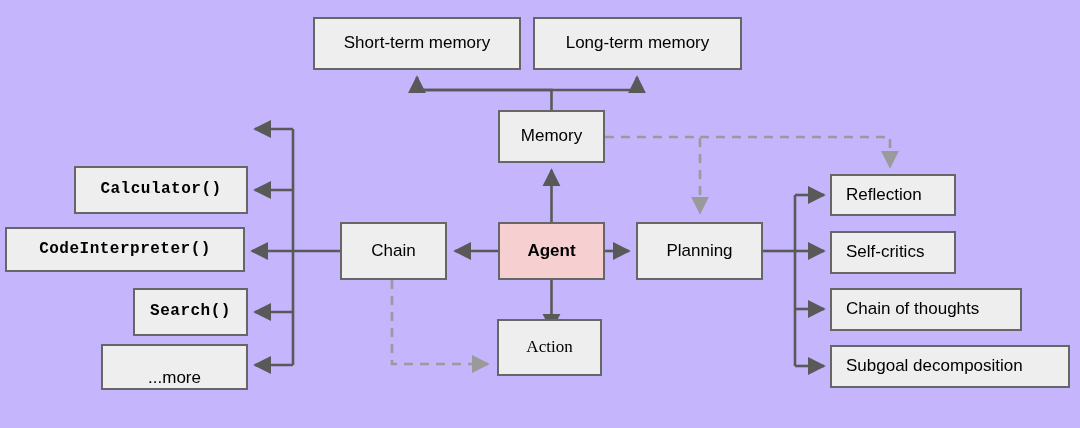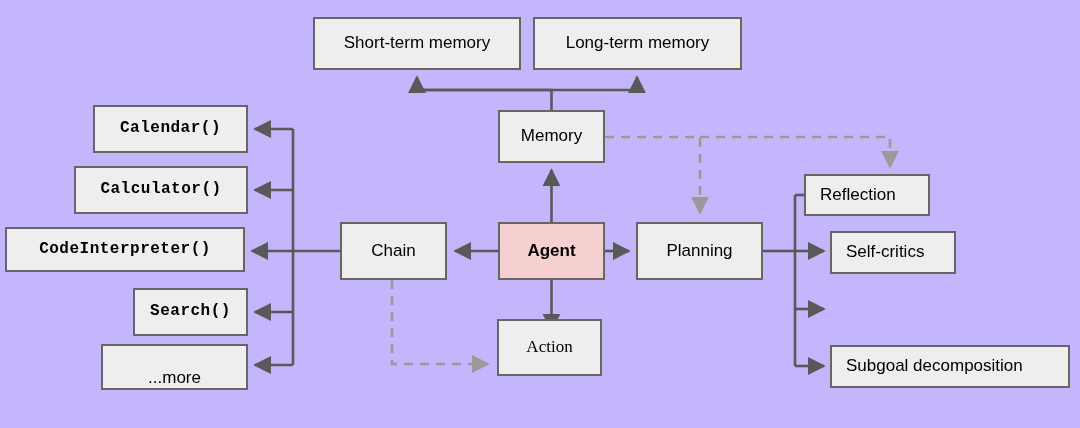--- a/index.html
+++ b/index.html
@@ -132,46 +132,46 @@
   </div>
 
   <div class="node" style="left:636px; top:222px; width:127px; height:58px;">
     <span>Planning</span>
   </div>
 
   <div class="node" style="left:497px; top:319px; width:105px; height:57px;font-family:Liberation Serif, serif;">
     <span>Action</span>
   </div>
 
-  <div class="node mono" style="left:93px; top:105px; width:155px; height:48px;">
-    <span>Calendar()</span>
-  </div>
 
   <div class="node mono" style="left:74px; top:166px; width:174px; height:48px;">
     <span>Calculator()</span>
   </div>
 
   <div class="node mono" style="left:5px; top:227px; width:240px; height:45px;">
     <span>CodeInterpreter()</span>
   </div>
 
   <div class="node mono" style="left:133px; top:288px; width:115px; height:48px;">
     <span>Search()</span>
   </div>
 
   <div class="node" style="left:101px; top:344px; width:147px; height:46px;align-items:flex-end;">
     <span>...more</span>
   </div>
 
-  <div class="node align-left" style="left:804px; top:174px; width:126px; height:42px;">
+  <div class="node align-left" style="left:830px; top:174px; width:126px; height:42px;">
     <span>Reflection</span>
   </div>
 
   <div class="node align-left" style="left:830px; top:231px; width:126px; height:43px;">
     <span>Self-critics</span>
   </div>
 
+  <div class="node align-left" style="left:830px; top:288px; width:192px; height:43px;">
+    <span>Chain of thoughts</span>
+  </div>
 
   <div class="node align-left" style="left:830px; top:345px; width:240px; height:43px;">
     <span>Subgoal decomposition</span>
   </div>
 
 </div>
 
 </body></html>

